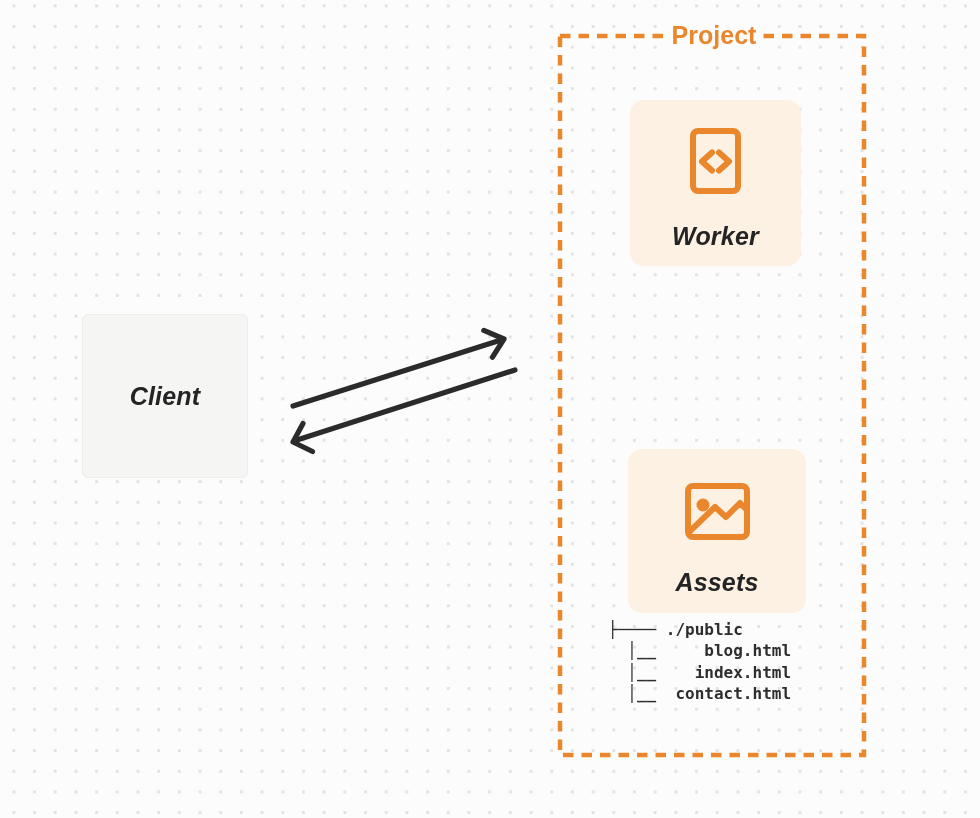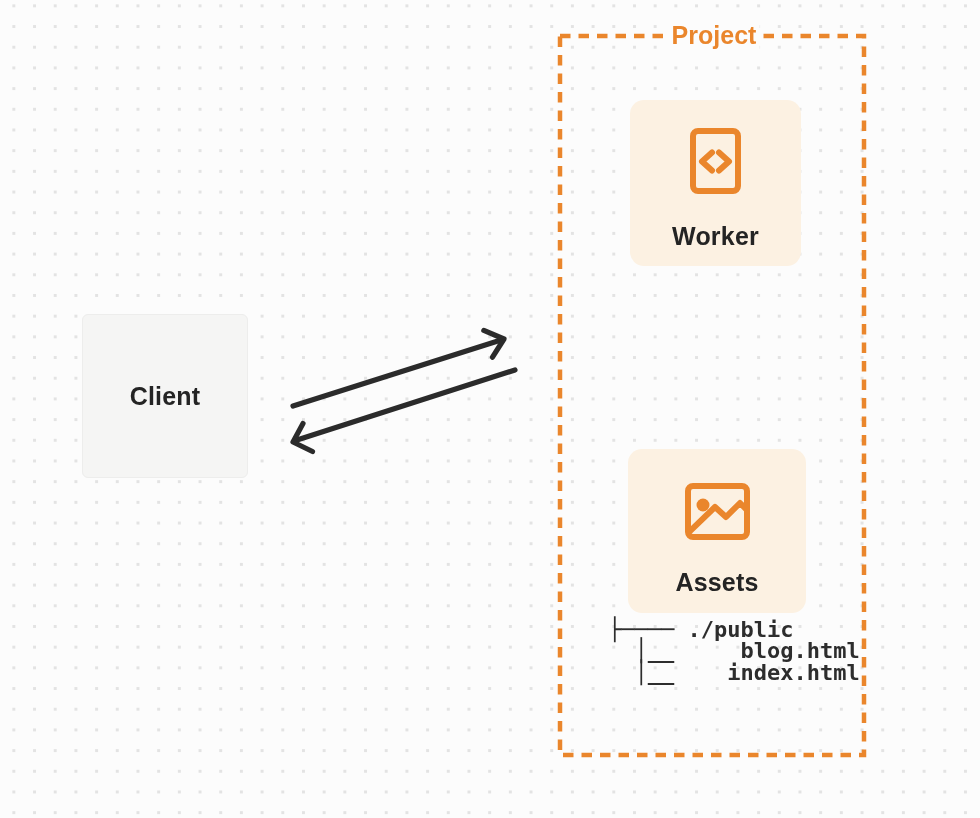--- a/index.html
+++ b/index.html
@@ -49,20 +49,21 @@
     stroke-width:6;
     stroke-linecap:round;
     stroke-linejoin:round;
   }
   .icon-fill{fill:var(--accent);}
   .card{
     position:absolute;
     display:flex;
     flex-direction:column;
     align-items:center;
+    font-style:italic;
   }
   .card.cream{
     background:var(--card-fill);
     border-radius:14px;
   }
   .card.gray{
     background:var(--client-fill);
     border:1px solid #EDEDEC;
     border-radius:6px;
     justify-content:center;
@@ -98,21 +99,21 @@
     font-size:18px;
     font-weight:700;
     color:#1E1E1E;
     letter-spacing:0.1px;
     white-space:nowrap;
   }
   .file-tree{
     position:absolute;
     left:608px;top:619px;
     font-family:"DejaVu Sans Mono", monospace;
-    font-size:22px;
+    font-size:16px;
     line-height:21.4px;
     font-weight:700;
     color:#2D2D2D;
     white-space:pre;
   }
 </style>
 </head>
 <body>
 
 <div class="canvas">
@@ -154,15 +155,15 @@
             <rect x="5" y="5" width="55" height="47" rx="3"></rect>
           </clipPath>
       </defs>
       <rect class="icon-stroke" x="3" y="3" width="59" height="51" rx="5"></rect>
       <circle class="icon-fill" cx="18" cy="22" r="6.5"></circle>
       <polyline class="icon-stroke" points="3,50 30,24 41,34 55,20 64,29" clip-path="url(#img-clip)"></polyline>
     </svg>
     <span class="card-label">Assets</span>
   </div>
 
-  <pre class="file-tree"><div>├──── ./public</div><div>  │__     blog.html</div><div>  │__    index.html</div></pre>
+  <pre class="file-tree"><div>├──── ./public</div><div>  │__     blog.html</div><div>  │__    index.html</div><div>  │__  contact.html</div></pre>
 
 </div>
 
 </body></html>

